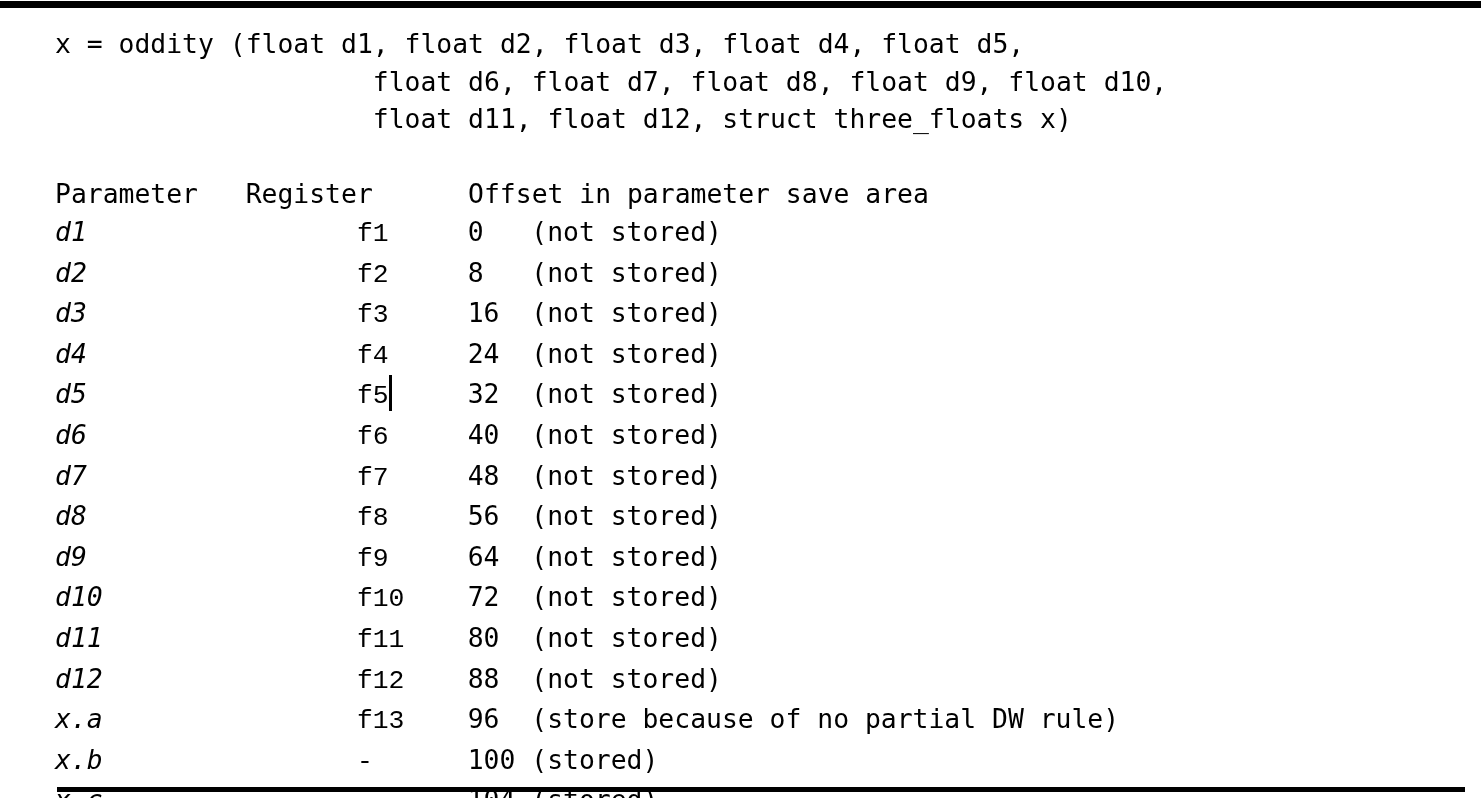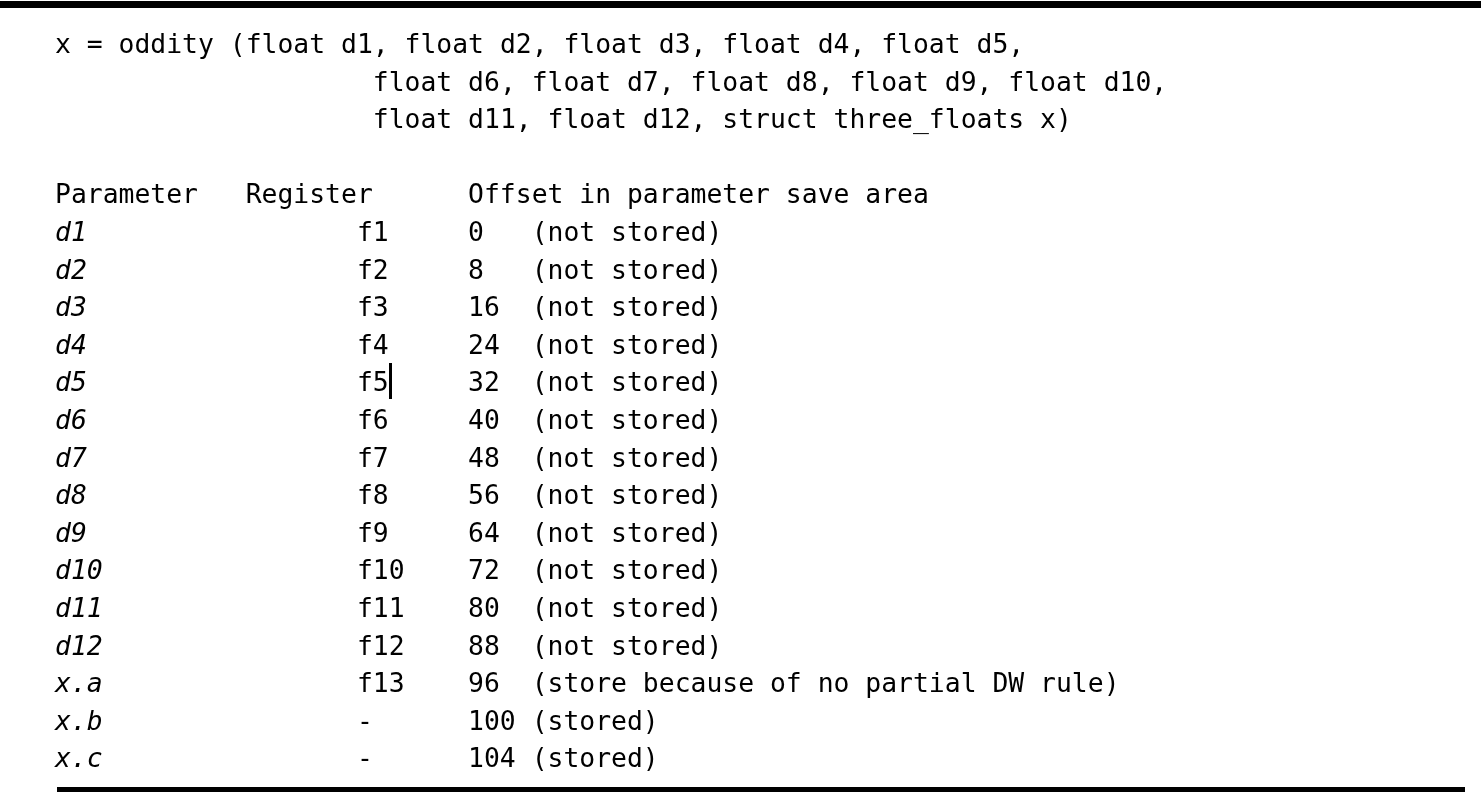--- a/index.html
+++ b/index.html
@@ -25,21 +25,21 @@
     line-height: 37.6px;
     color: #000000;
     white-space: pre;
     letter-spacing: 0;
   }
   .line { display: block; min-height: 37.6px; }
   .cell { display: inline-block; vertical-align: baseline; }
   .w12 { width: 12ch; }
   .w14 { width: 14ch; }
   .w19 { width: 19ch; font-style: italic; }
-  .w7  { width: 7ch; }
+  .w7  { width: 7ch; font-family: Liberation Mono, monospace; }
   .w4  { width: 4ch; }
 
   
   .caret { position: relative; display: inline-block; width: 0; height: 0; }
   .caret::after {
     content: "";
     position: absolute;
     left: 0;
     bottom: -8px;
     width: 3px;

